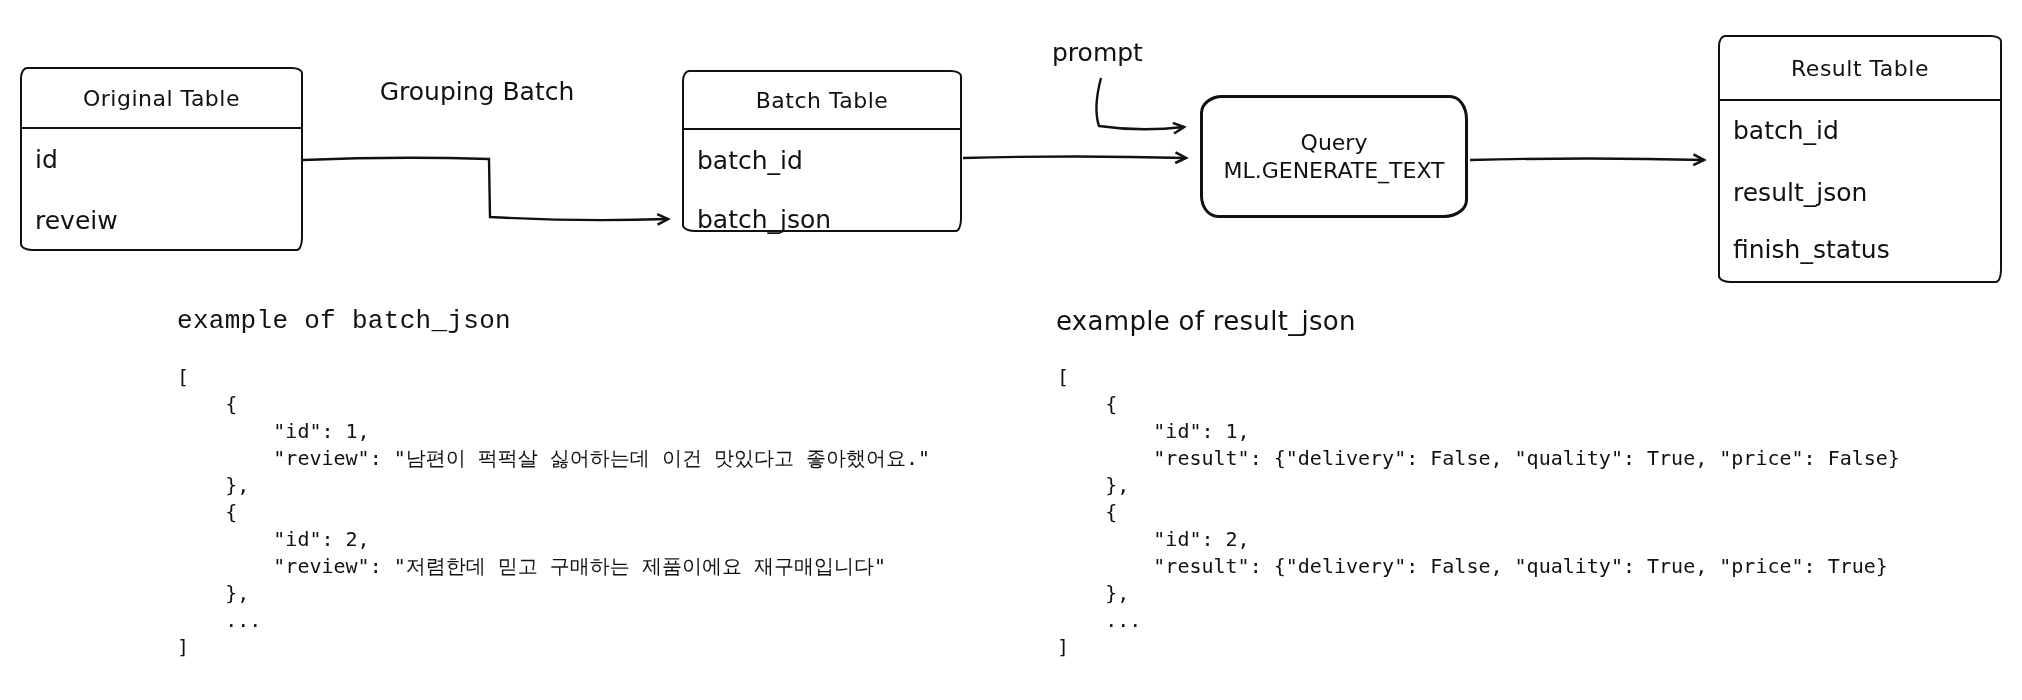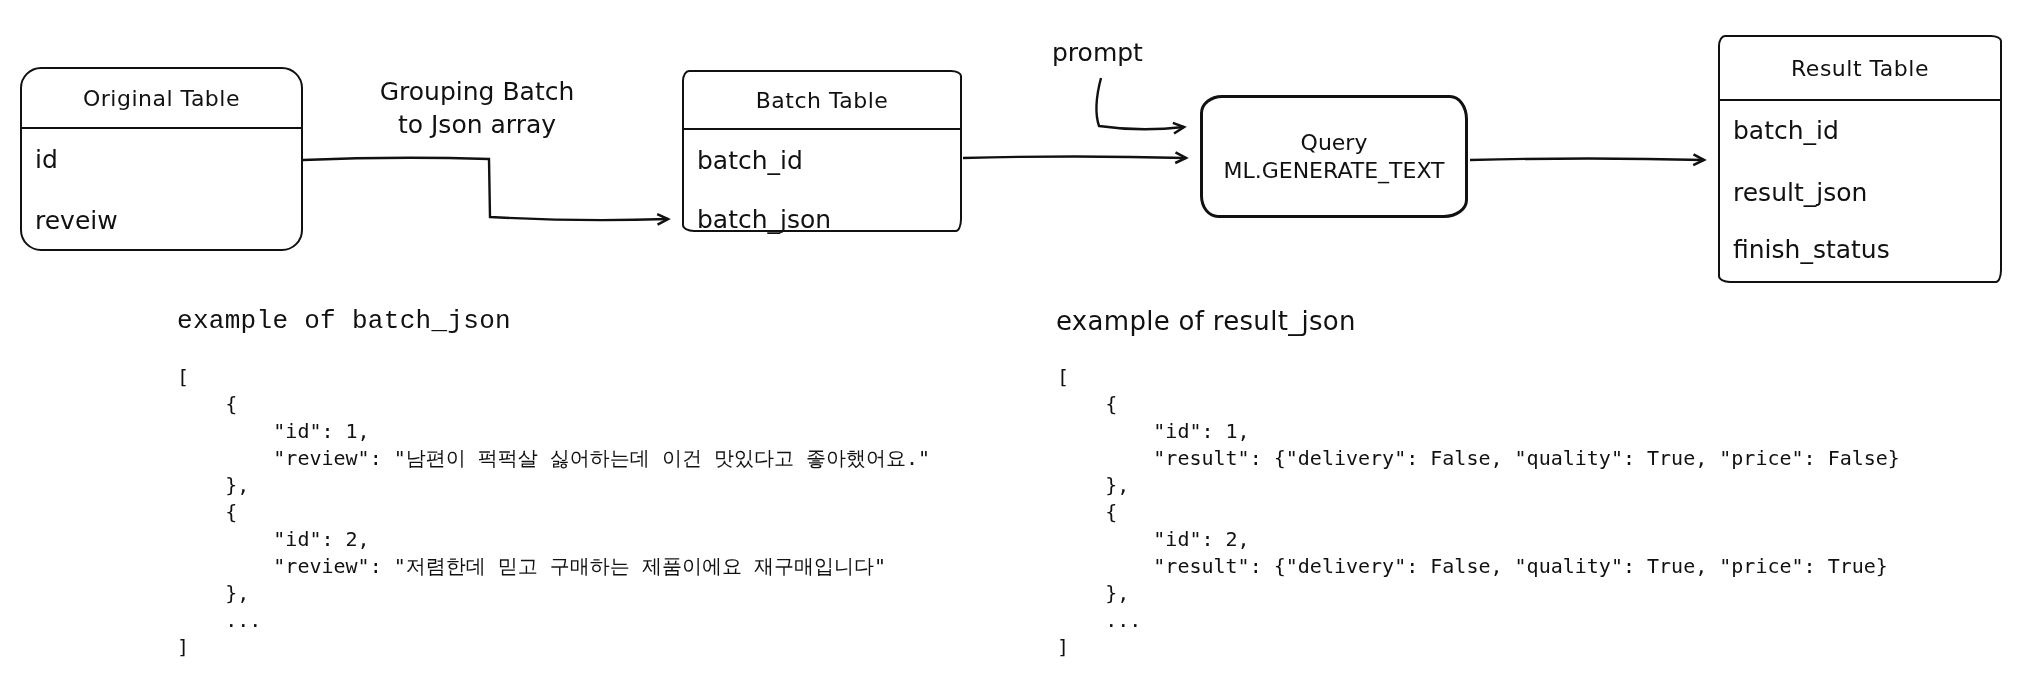--- a/index.html
+++ b/index.html
@@ -42,21 +42,21 @@
     letter-spacing: 0.5px;
   }
   .entity .field {
     position: absolute;
     left: 13px;
     transform: translateY(-50%);
     font-size: 25px;
     white-space: nowrap;
   }
 
-  #original-table { left: 20px;  top: 67px; width: 283px; height: 184px; border-radius: 21px; }
+  #original-table { left: 20px;  top: 67px; width: 283px; height: 184px; }
   #original-table .hdr { height: 60px; }
   #batch-table    { left: 682px; top: 70px; width: 280px; height: 162px; }
   #batch-table .hdr { height: 58px; }
   #result-table   { left: 1718px; top: 35px; width: 284px; height: 248px; }
   #result-table .hdr { height: 64px; }
 
   
   .qnode {
     position: absolute;
     left: 1200px; top: 95px; width: 268px; height: 123px;
@@ -126,21 +126,20 @@
   </svg>
 
   <div class="entity" id="original-table">
     <div class="hdr">Original Table</div>
     <div class="field" style="top:90px">id</div>
     <div class="field" style="top:151px">reveiw</div>
   </div>
 
   <div class="lbl" id="grouping-label">
     <div>Grouping Batch</div>
-    <div>to Json array</div>
   </div>
 
   <div class="entity" id="batch-table">
     <div class="hdr">Batch Table</div>
     <div class="field" style="top:88px">batch_id</div>
     <div class="field" style="top:147px">batch_json</div>
   </div>
 
   <div class="lbl" id="prompt-label">prompt</div>
 

